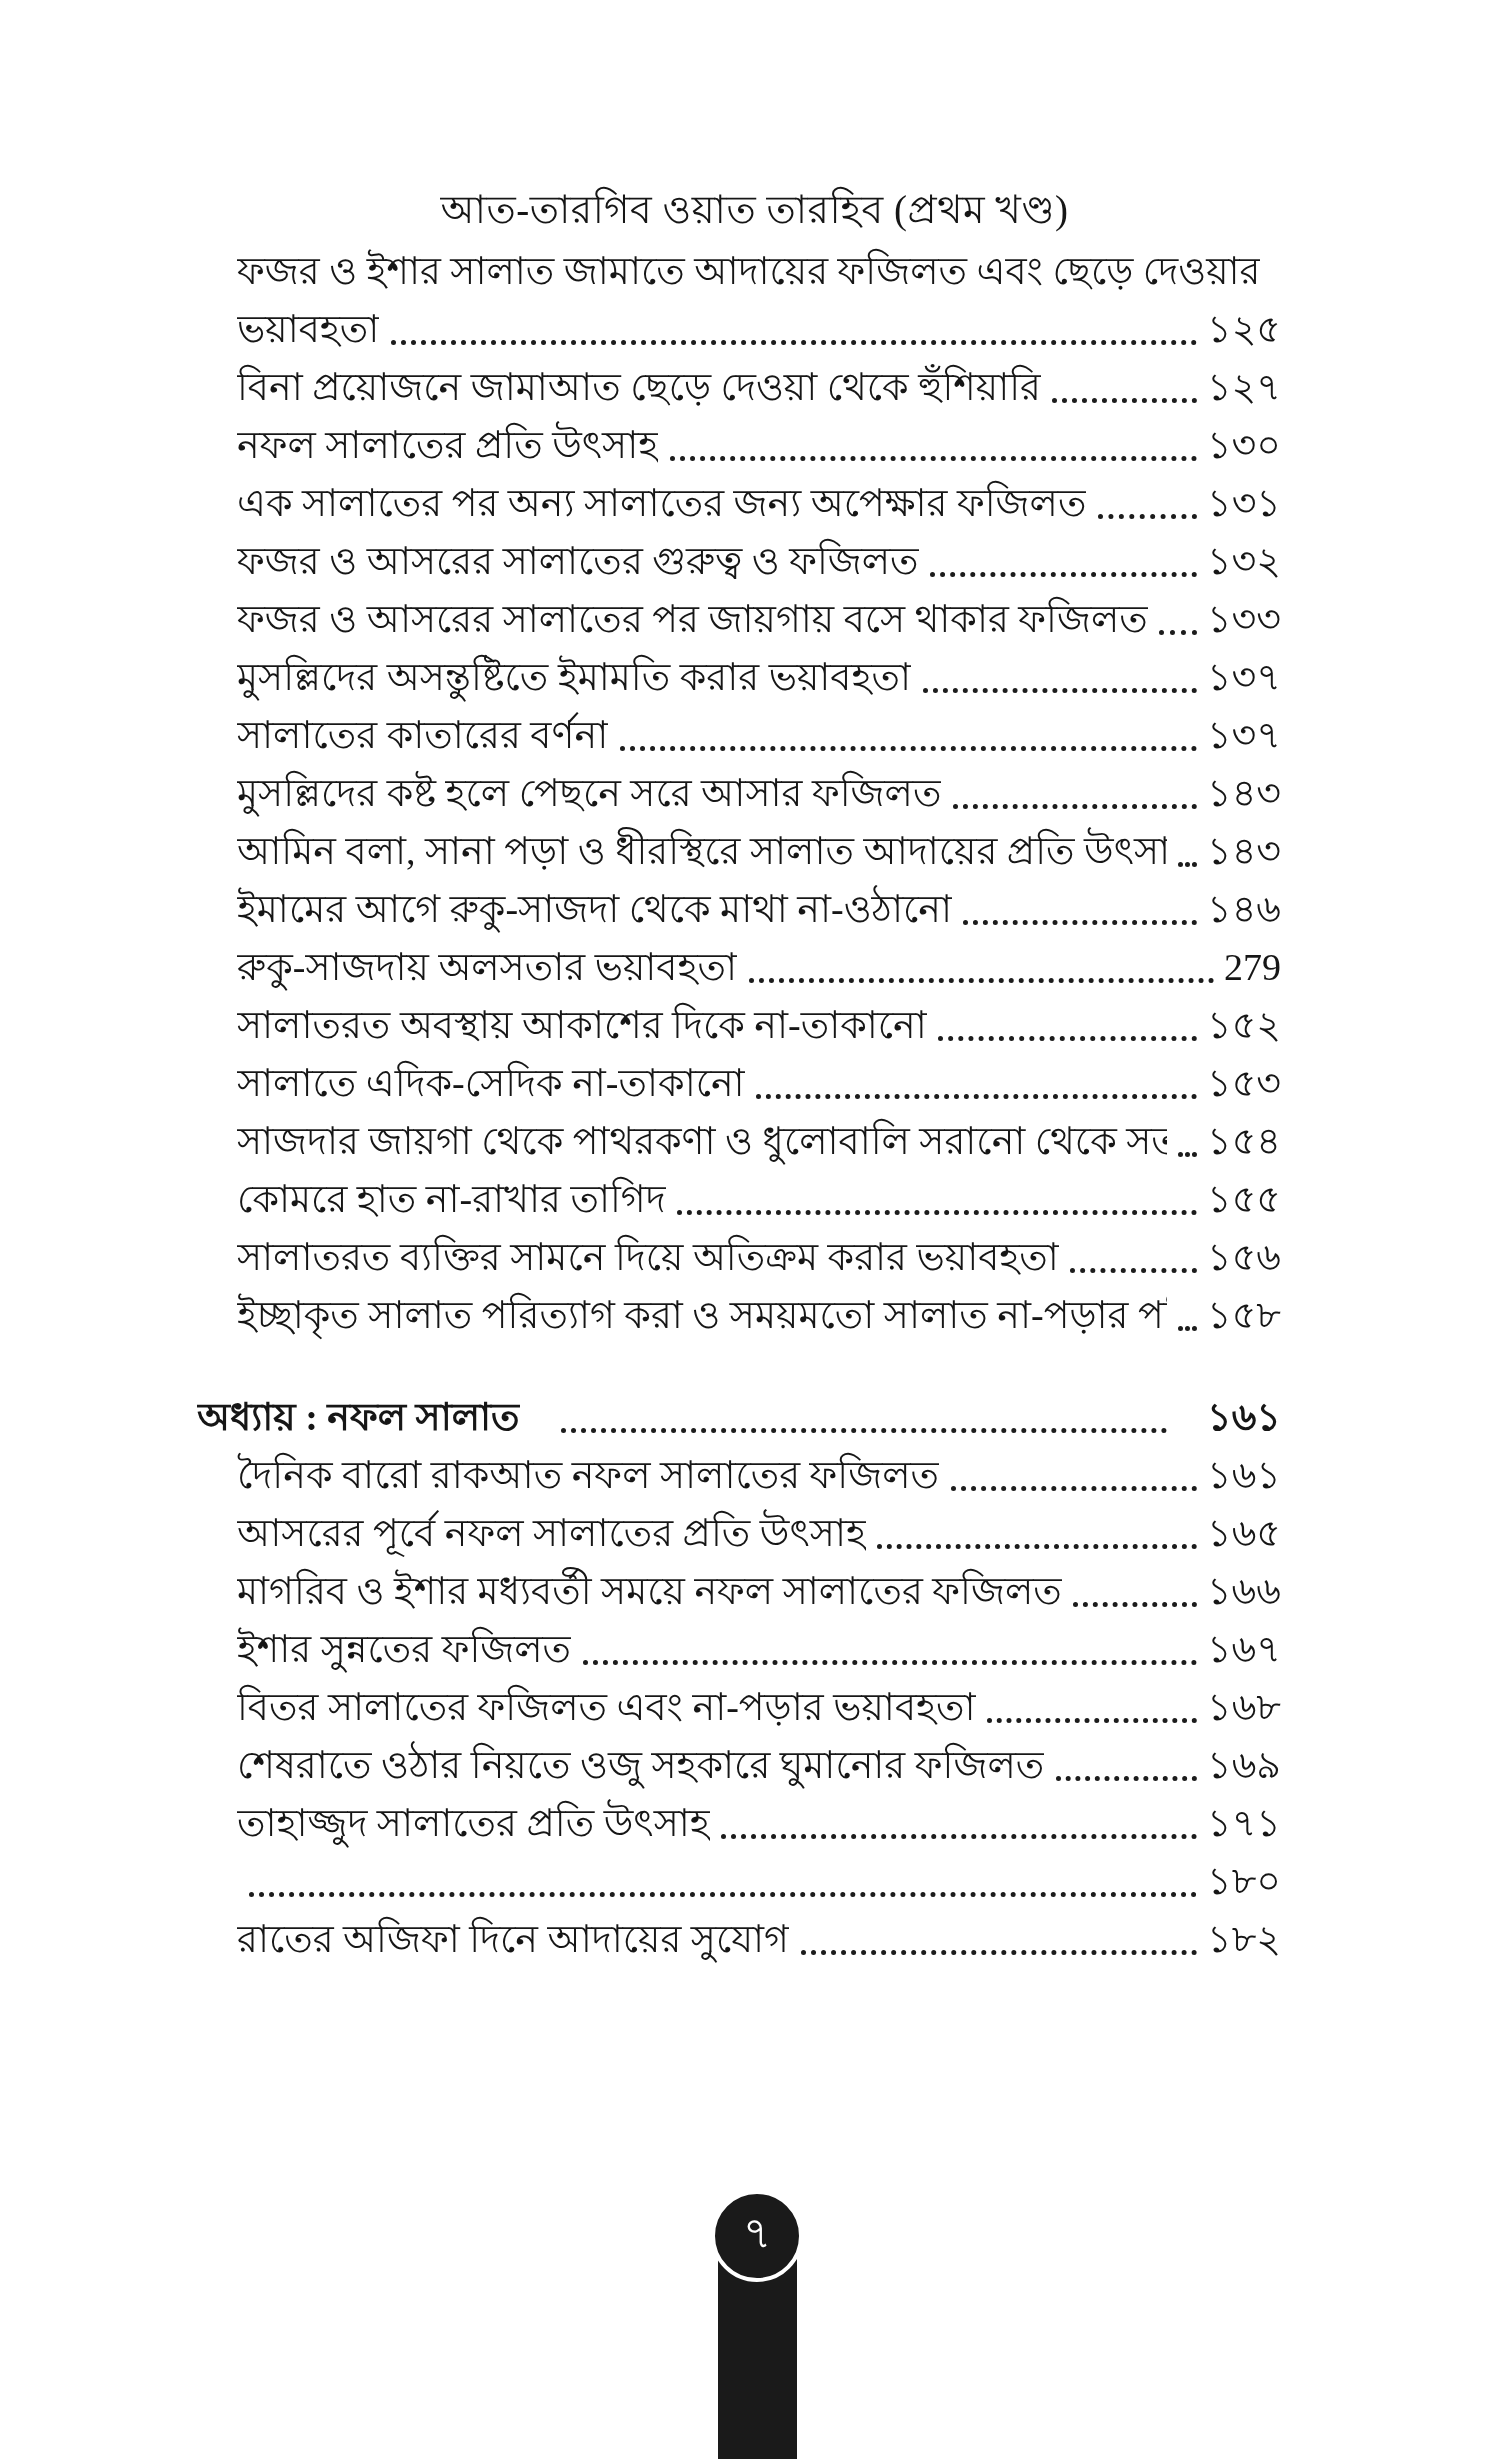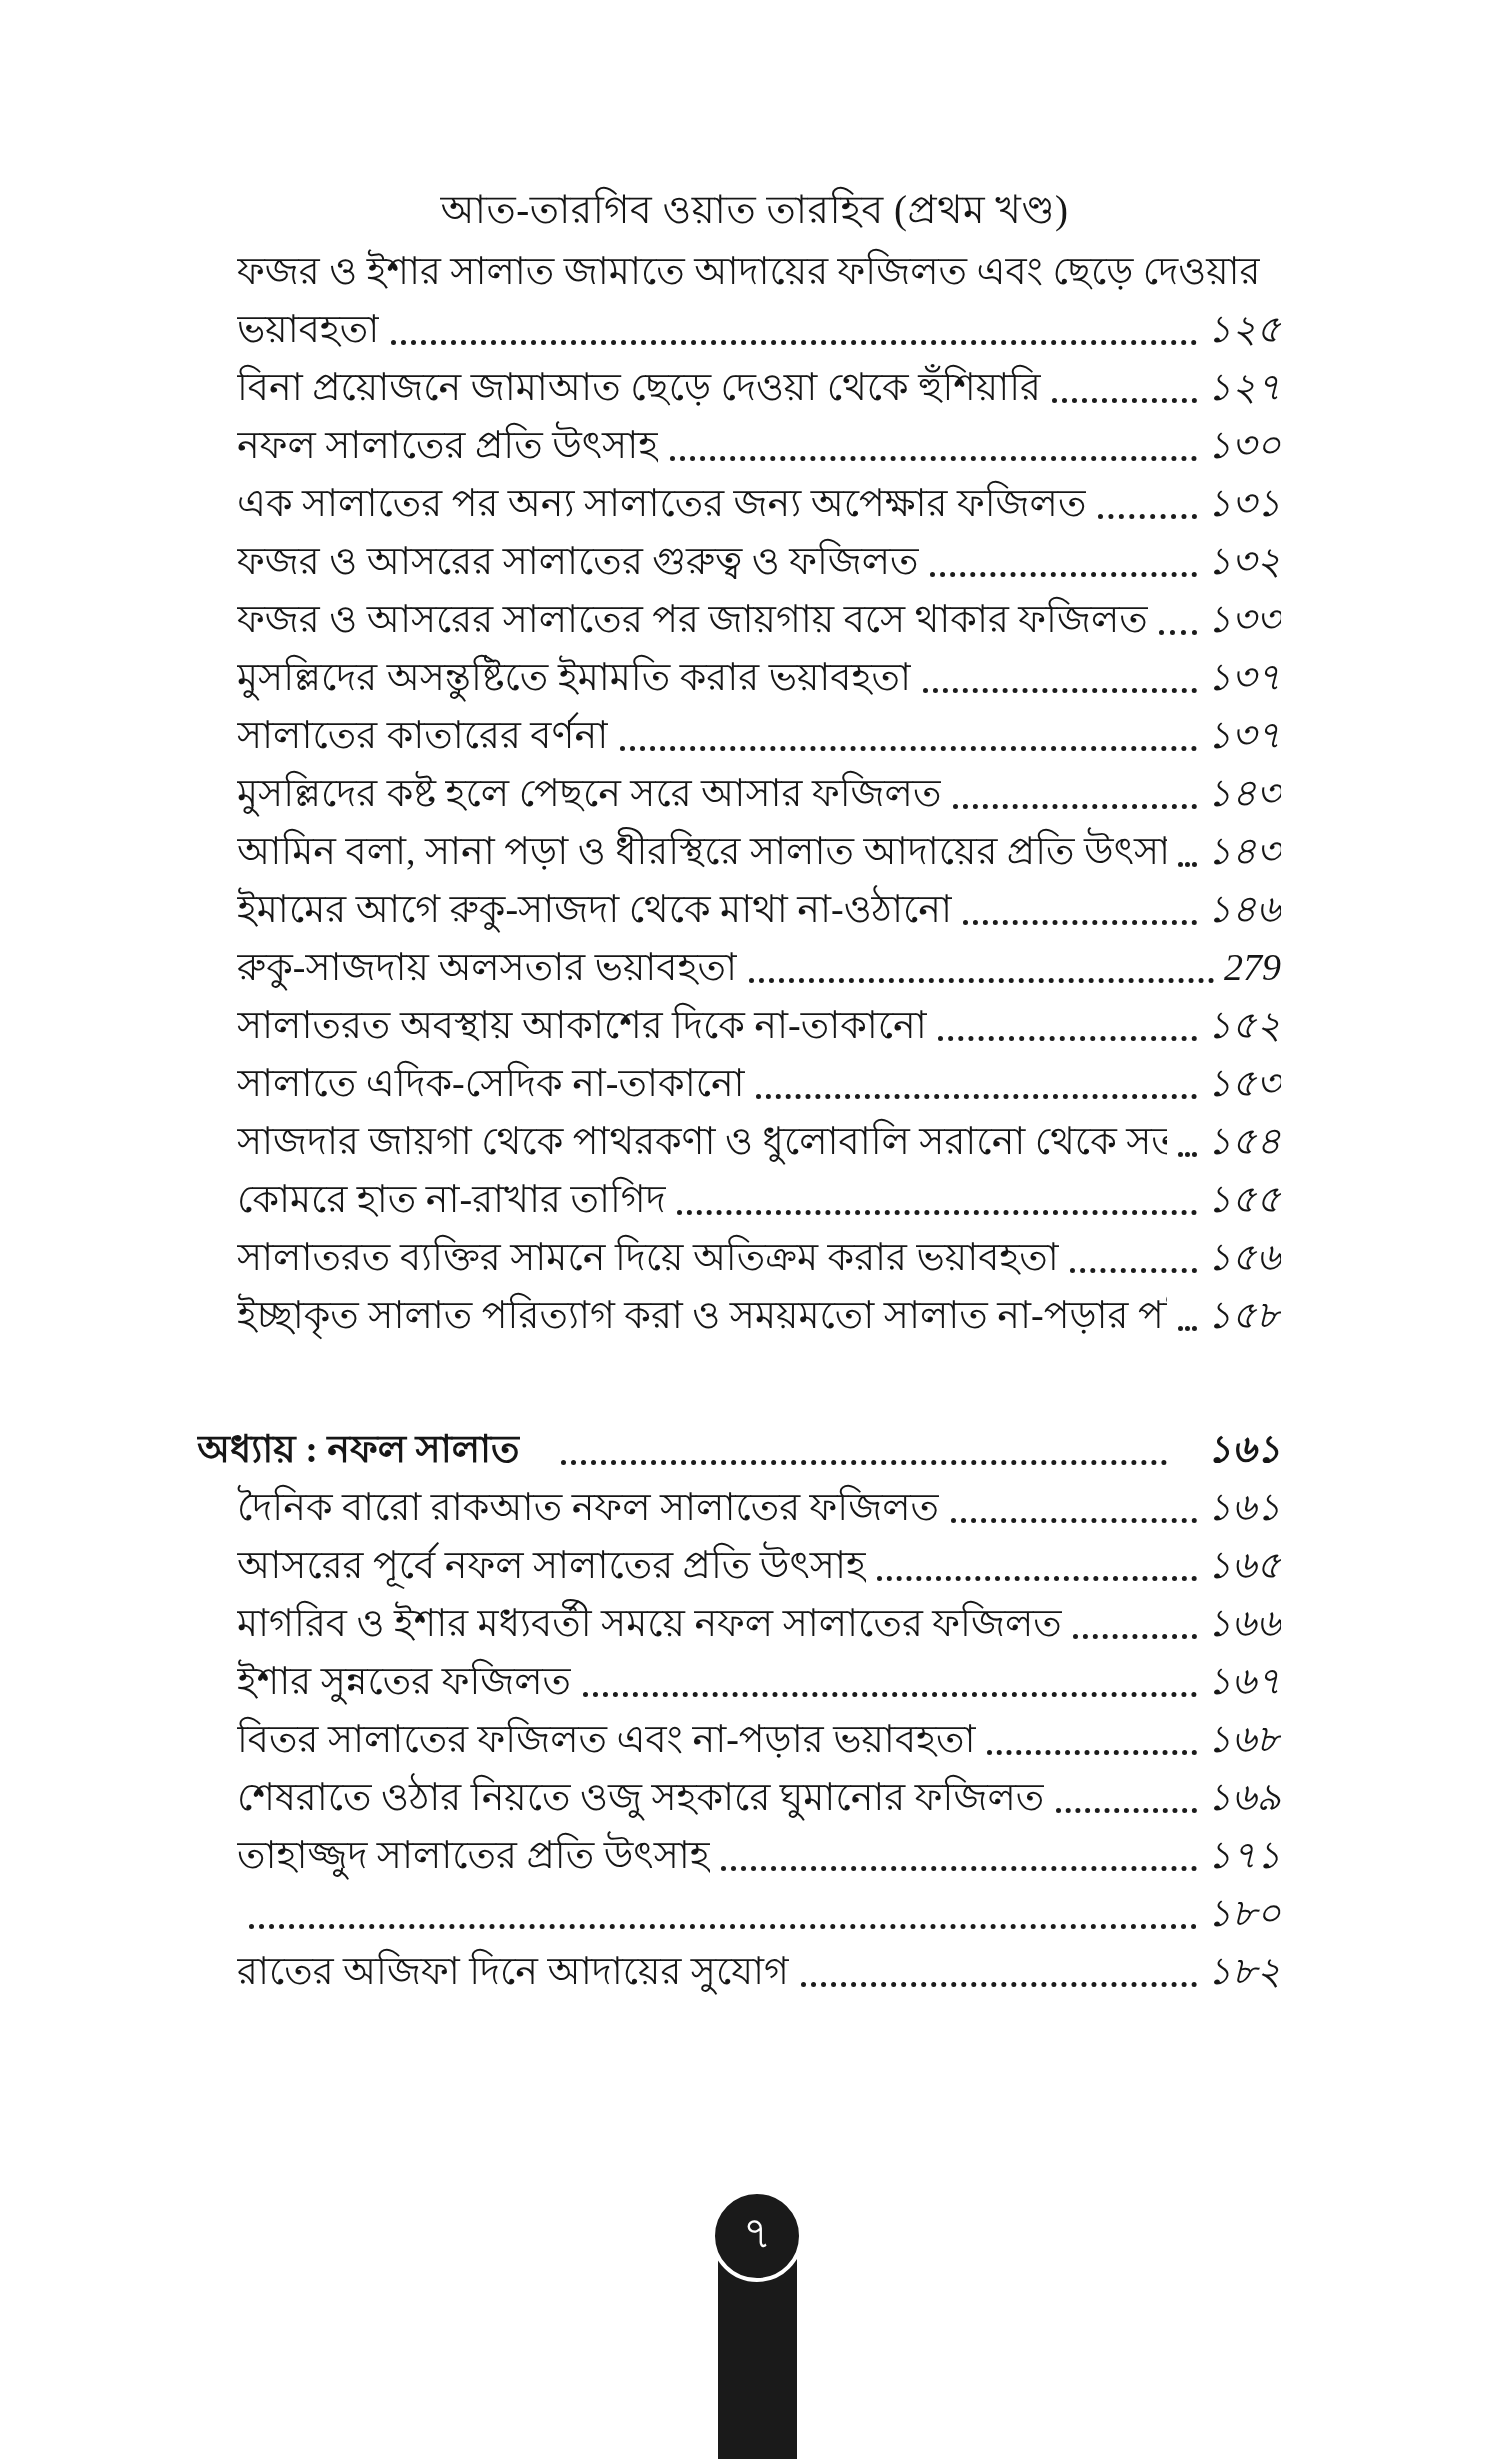--- a/index.html
+++ b/index.html
@@ -52,24 +52,23 @@
     flex: 1 1 19px;
     min-width: 19px;
     align-self: flex-end;
     margin: 0 9.6px 13.4px 11.5px;
     border-bottom: 5.8px dotted #1c1c1c;
     height: 0;
   }
   .toc-row .pagenum {
     white-space: nowrap;
     flex: 0 0 auto;
-    font-style: italic;
   }
   .toc-row.chapter {
-    margin-top: 76px;
+    margin-top: 44px;
     font-weight: bold;
     padding-left: 0;
     gap: 30px;
   }
   .footer-ribbon {
     position: absolute;
     left: 718px;
     top: 2231px;
     width: 79px;
     height: 229px;

